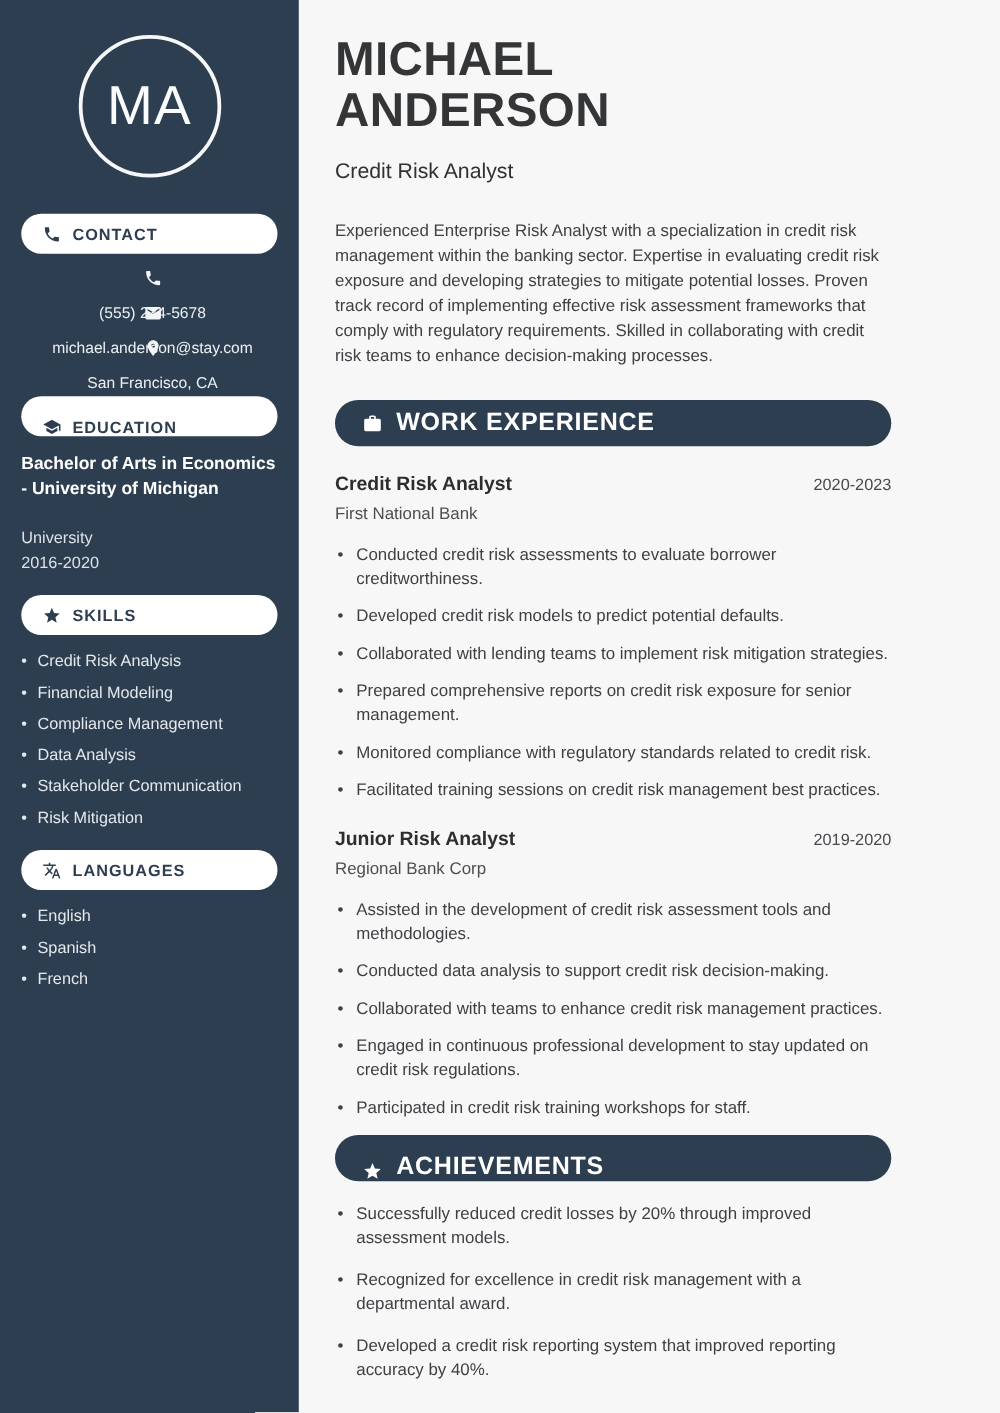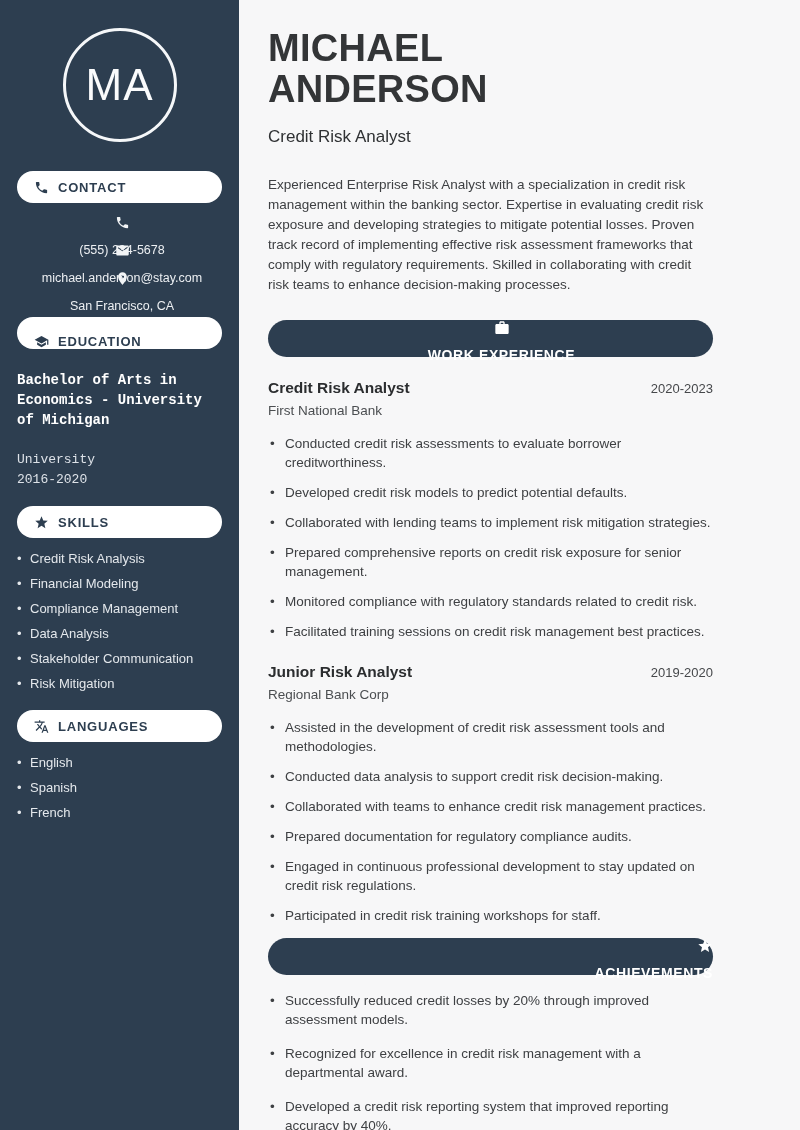--- a/index.html
+++ b/index.html
@@ -66,21 +66,21 @@
     align-items: center;
     gap: 13px;
     padding: 0 14px 0 19px;
     height: 28px;
     font-size: 12.5px;
     color: #eceff2;
     flex-direction: column;
   }
   .contact-item svg { width: 15px; height: 15px; fill: #f2f4f6; flex-shrink: 0; }
 
-  .education-block { padding: 21px 18px 0 17px; font-family: Liberation Mono, monospace; }
+  .education-block { padding: 11px 18px 0 17px; }
   .edu-degree {
     font-weight: 700;
     font-size: 14px;
     line-height: 20px;
     color: #ffffff;
   }
   .edu-school { margin-top: 22px; font-size: 13px; color: #dde2e8; }
   .edu-years  { margin-top: 5px; font-size: 13px; color: #dde2e8; }
 
   .side-list { margin-top: 13px; list-style: none; }
@@ -128,23 +128,22 @@
     margin-top: 25px;
     background: #2d3e50;
     color: #ffffff;
     border-radius: 19px;
     height: 37px;
     display: flex;
     align-items: center;
     gap: 11px;
     padding-left: 22px;
     font-weight: 700;
-    font-size: 14px;
+    font-size: 20px;
     letter-spacing: 0.6px;
-    flex-direction: column;
   }
   .section-pill svg { width: 16px; height: 16px; fill: #ffffff; flex-shrink: 0; }
 
   .job { margin-top: 22px; }
   .job-head {
     display: flex;
     justify-content: space-between;
     align-items: baseline;
   }
   .job-role {
@@ -310,21 +309,20 @@
       </div>
       <div class="job-company">Regional Bank Corp</div>
       <ul class="bullet-list">
 
           <li>Assisted in the development of credit risk assessment tools and methodologies.</li>
 
           <li>Conducted data analysis to support credit risk decision-making.</li>
 
           <li>Collaborated with teams to enhance credit risk management practices.</li>
 
-          <li>Prepared documentation for regulatory compliance audits.</li>
 
           <li>Engaged in continuous professional development to stay updated on credit risk regulations.</li>
 
           <li>Participated in credit risk training workshops for staff.</li>
         </ul>
     </section>
 
     <div class="section-pill achievements-pill">
       <svg viewBox="0 0 24 24">
           <path d="M12 17.27L18.18 21l-1.64-7.03L22 9.24l-7.19-.61L12 2 9.19 8.63 2 9.24l5.46 4.73L5.82 21z"></path>

